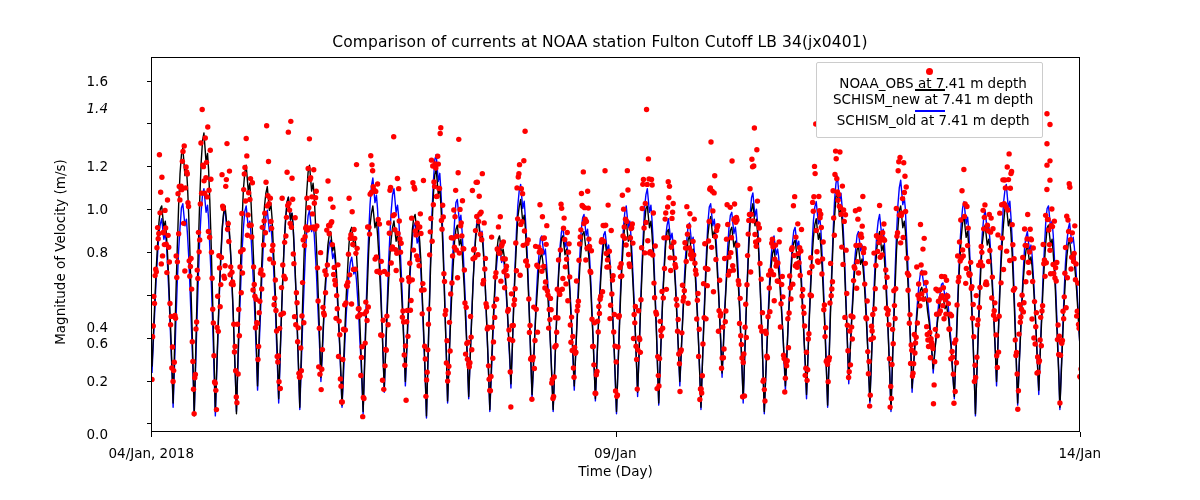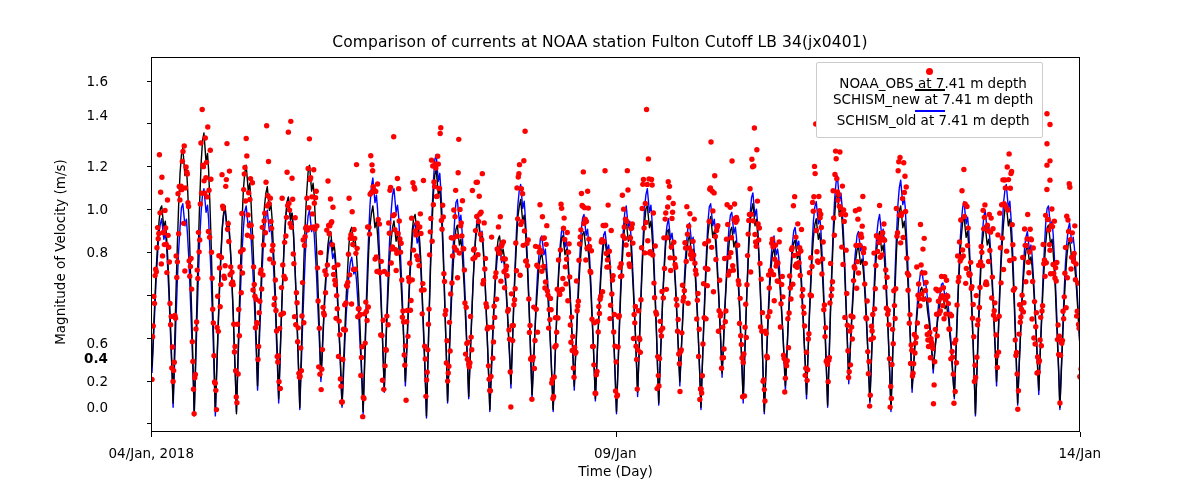--- a/index.html
+++ b/index.html
@@ -146,35 +146,35 @@
 <body>
 
 <div id="figure">
 
   <div id="chart-title">Comparison of currents at NOAA station Fulton Cutoff LB 34(jx0401)</div>
 
   <div id="y-axis-label">Magnitude of Velocity (m/s)</div>
   <div id="x-axis-label">Time (Day)</div>
 
   <div id="y-ticks">
-      <div class="y-tick-label" style="top: 407px; margin-left: 21px;">0.0</div>
+      <div class="y-tick-label" style="top: 434px; margin-left: 21px;">0.0</div>
       <div class="y-tick-mark" style="top: 423.429px;"></div>
       <div class="y-tick-label" style="top: 380.571px;">0.2</div>
       <div class="y-tick-mark" style="top: 380.571px;"></div>
-      <div class="y-tick-label" style="top: 358px; font-weight: bold;">0.4</div>
+      <div class="y-tick-label" style="top: 327px;">0.4</div>
       <div class="y-tick-mark" style="top: 337.714px;"></div>
       <div class="y-tick-label" style="top: 294.857px; margin-top: 48px;">0.6</div>
       <div class="y-tick-mark" style="top: 294.857px;"></div>
       <div class="y-tick-label" style="top: 252px;">0.8</div>
       <div class="y-tick-mark" style="top: 252px;"></div>
       <div class="y-tick-label" style="top: 209.143px;">1.0</div>
       <div class="y-tick-mark" style="top: 209.143px;"></div>
       <div class="y-tick-label" style="top: 166.286px;">1.2</div>
       <div class="y-tick-mark" style="top: 166.286px;"></div>
-      <div class="y-tick-label" style="top: 115px;">1.4</div>
+      <div class="y-tick-label" style="top: 108px; font-style: italic;">1.4</div>
       <div class="y-tick-mark" style="top: 123.429px;"></div>
       <div class="y-tick-label" style="top: 80.5714px;">1.6</div>
       <div class="y-tick-mark" style="top: 80.5714px;"></div>
     </div>
   <div id="x-ticks">
       <div class="x-tick-mark" style="left: 151px;"></div>
       <div class="x-tick-label" style="left: 108.5px;">04/Jan, 2018</div>
       <div class="x-tick-mark" style="left: 615.5px;"></div>
       <div class="x-tick-label" style="left: 594px;">09/Jan</div>
       <div class="x-tick-mark" style="left: 1080px;"></div>

